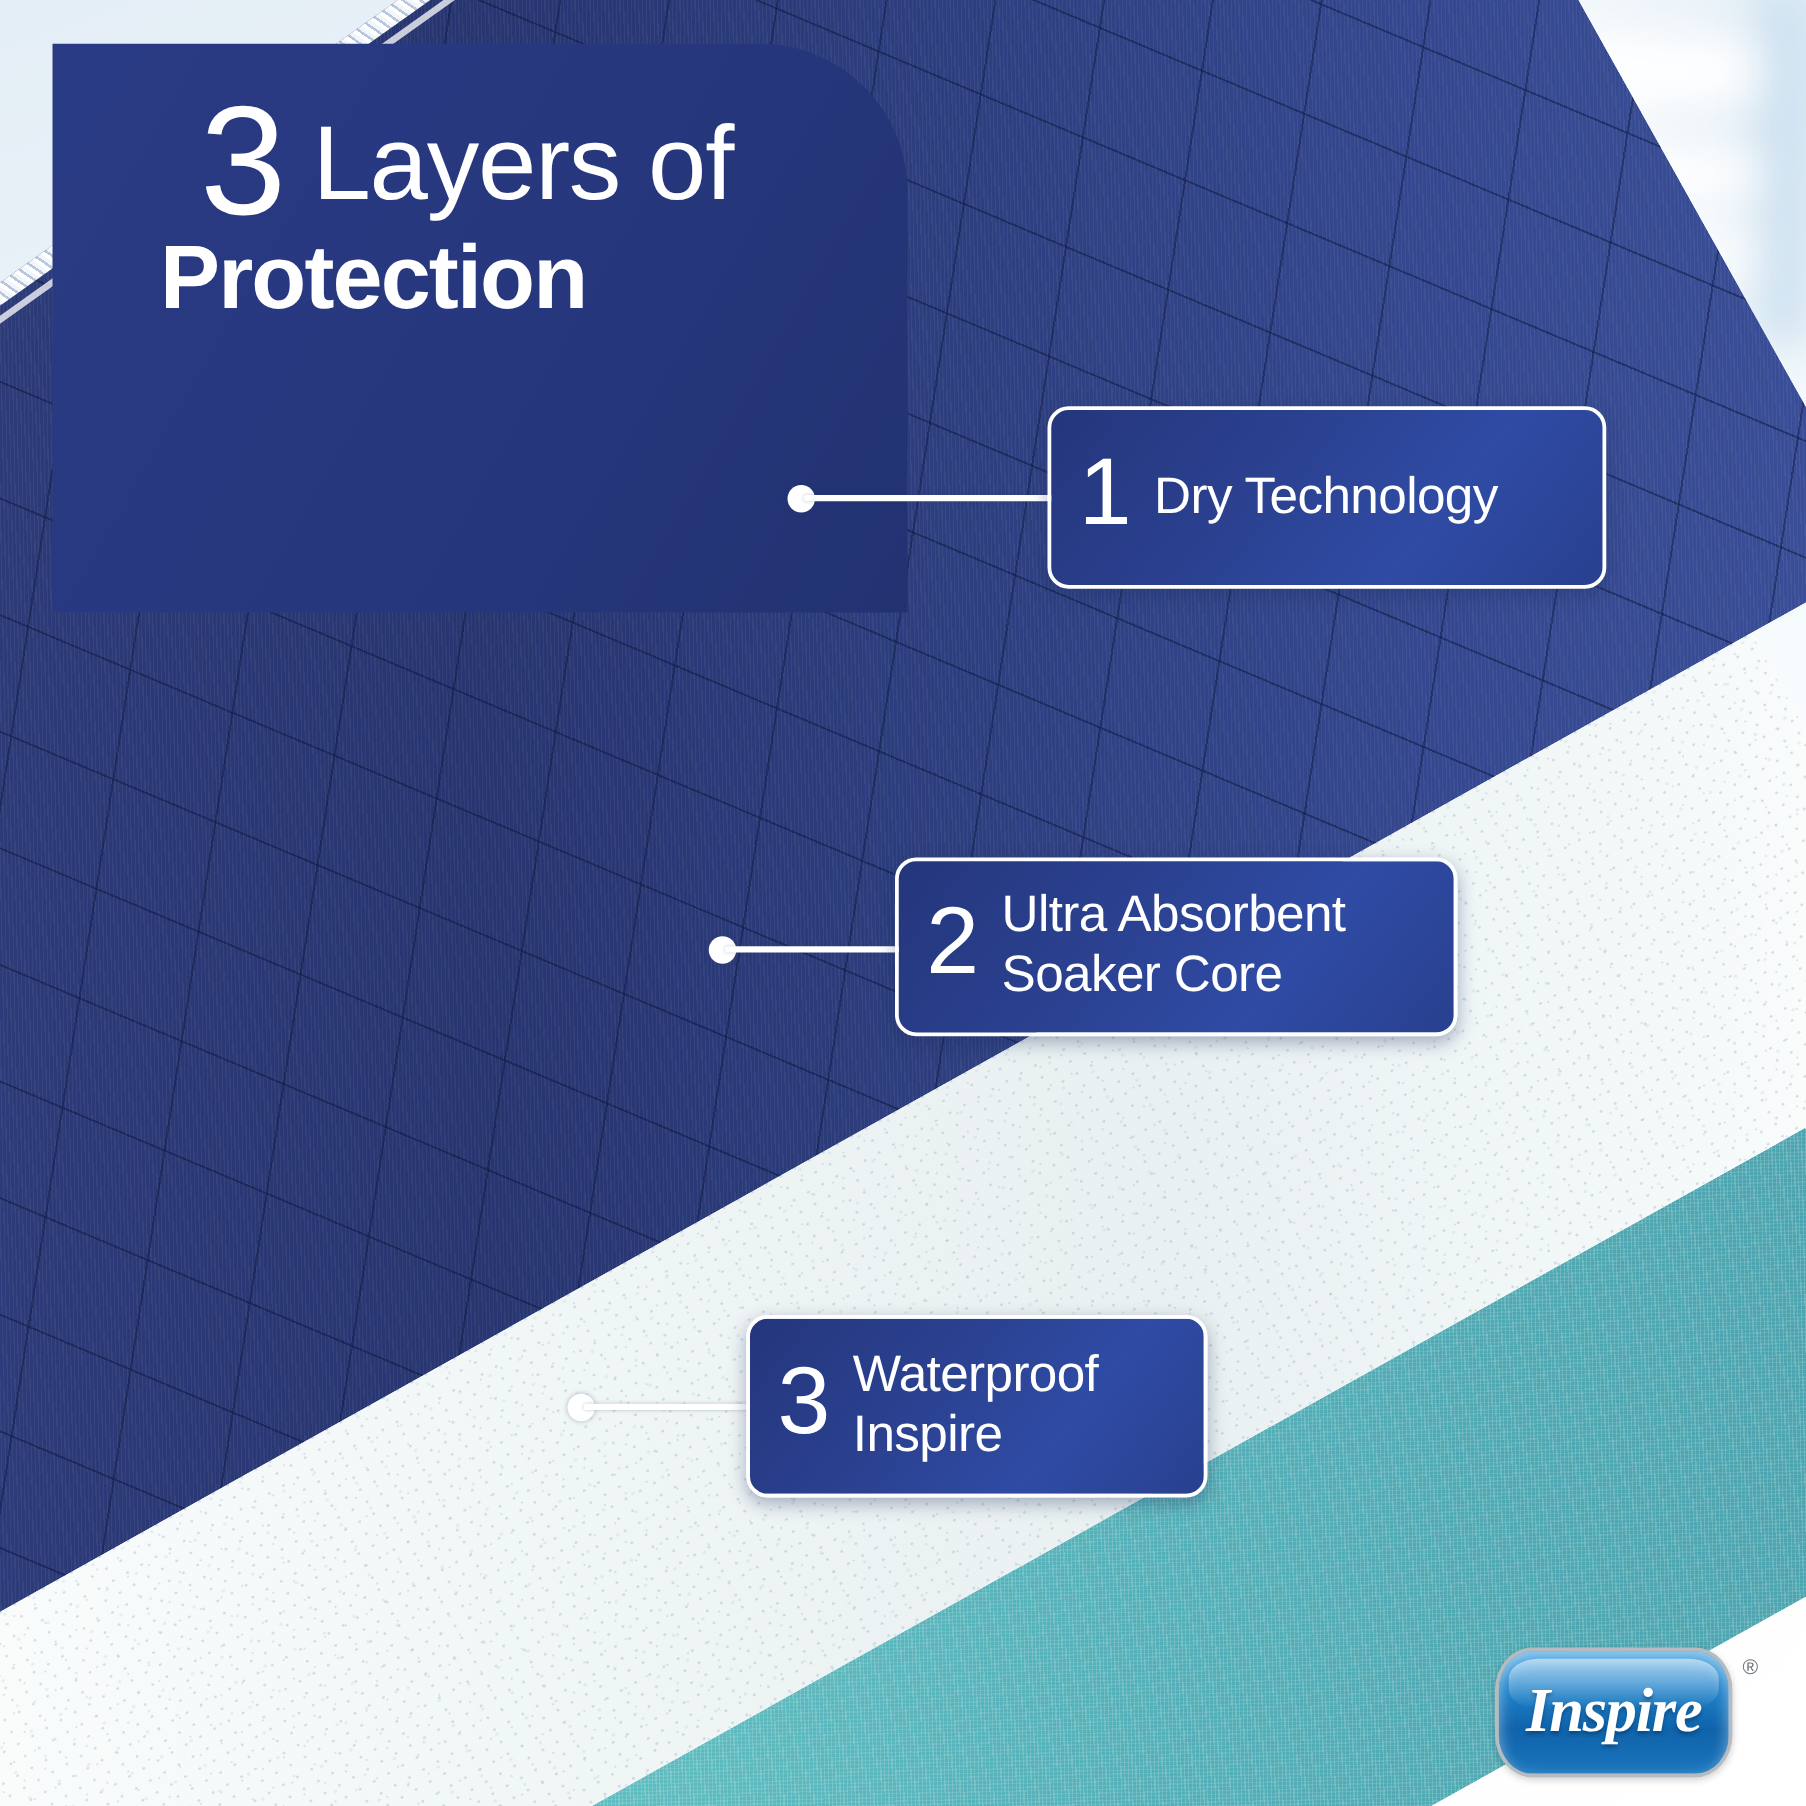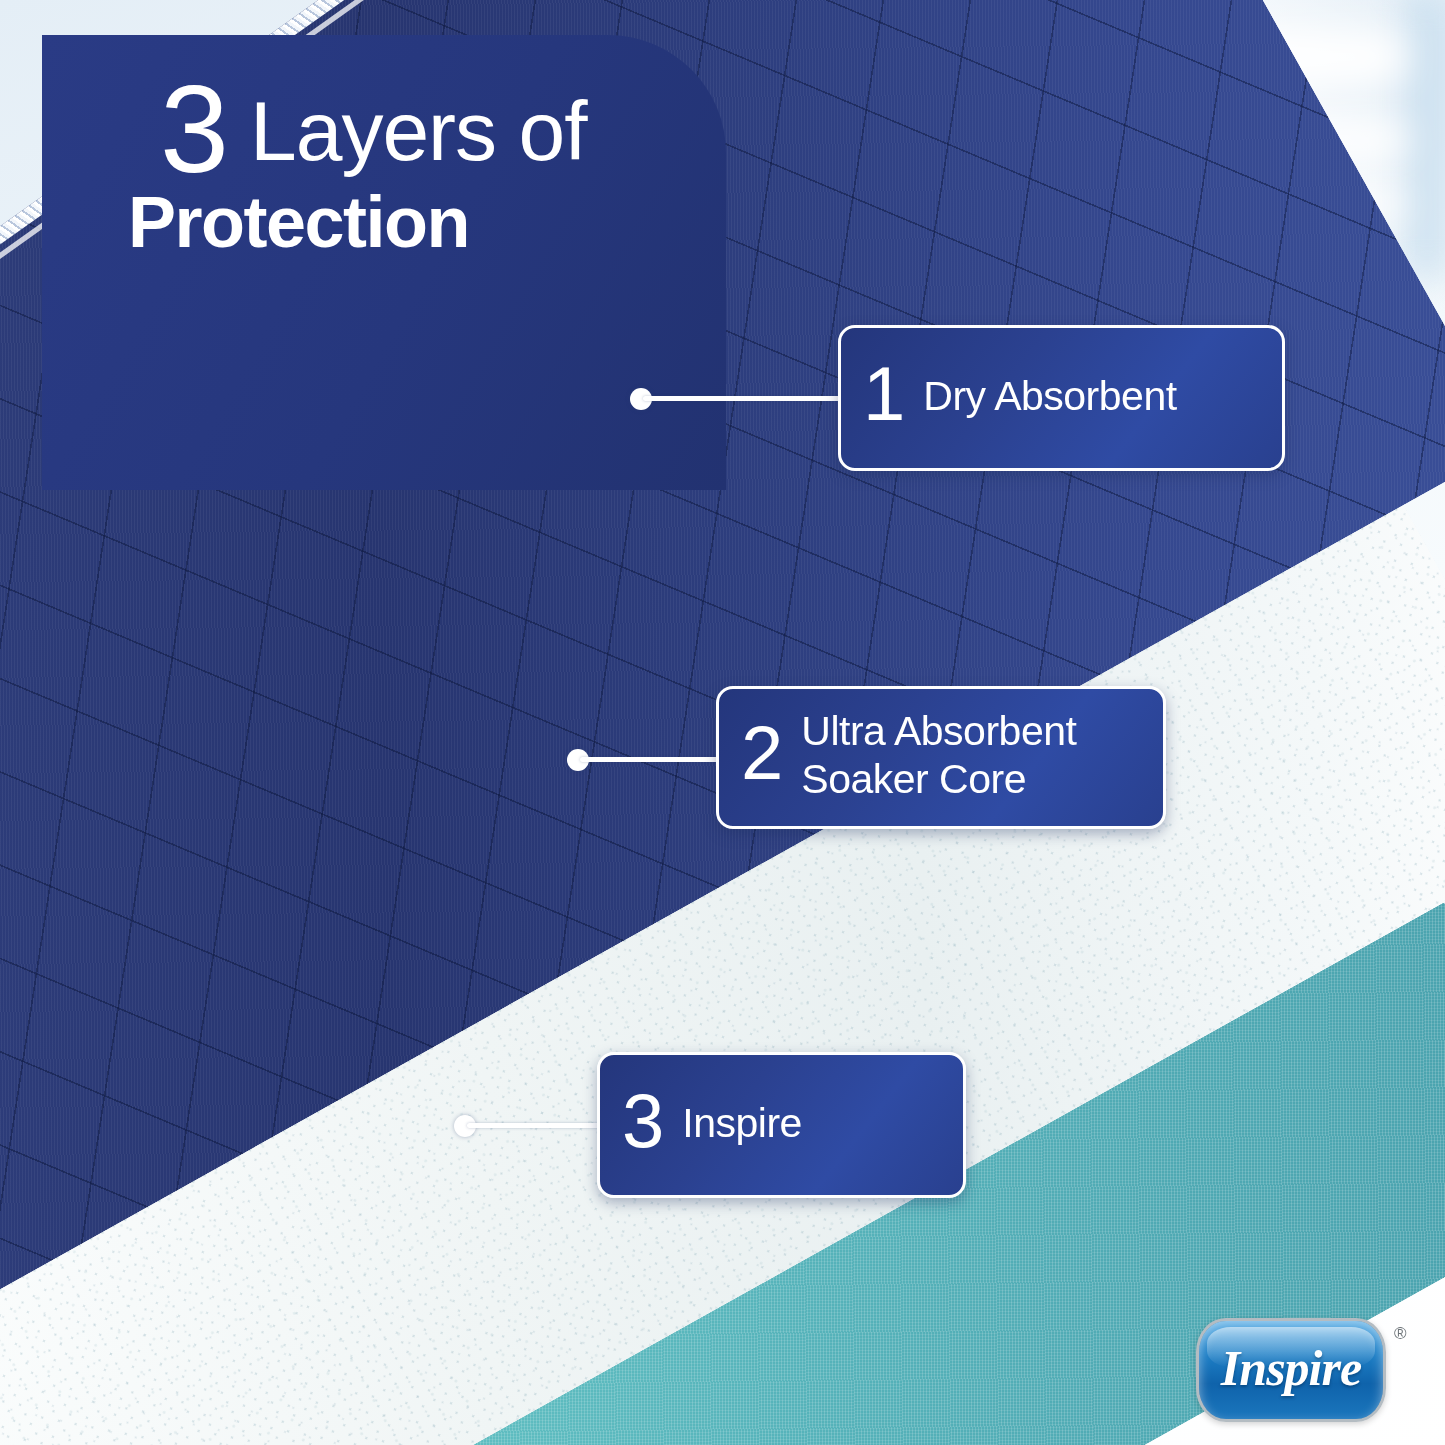--- a/index.html
+++ b/index.html
@@ -236,35 +236,36 @@
   <div class="dot" id="dot1"></div>
   <div class="leader" id="leader1"></div>
   <div class="dot" id="dot2"></div>
   <div class="leader" id="leader2"></div>
   <div class="dot" id="dot3"></div>
   <div class="leader" id="leader3"></div>
 
   <div class="callout" id="callout1">
     <div class="num">1</div>
     <div class="txt">
-      <div>Dry Absorbent</div>
+      <div>Dry Technology</div>
     </div>
   </div>
 
   <div class="callout" id="callout2">
     <div class="num">2</div>
     <div class="txt">
       <div>Ultra Absorbent</div>
       <div>Soaker Core</div>
     </div>
   </div>
 
   <div class="callout" id="callout3">
     <div class="num">3</div>
     <div class="txt">
+      <div>Waterproof</div>
       <div>Inspire</div>
     </div>
   </div>
 
   <div class="logo">
     <div class="logo-badge">
       <div class="logo-gloss"></div>
     </div>
     <div class="logo-word">Inspire</div>
     <div class="logo-reg">®</div>

